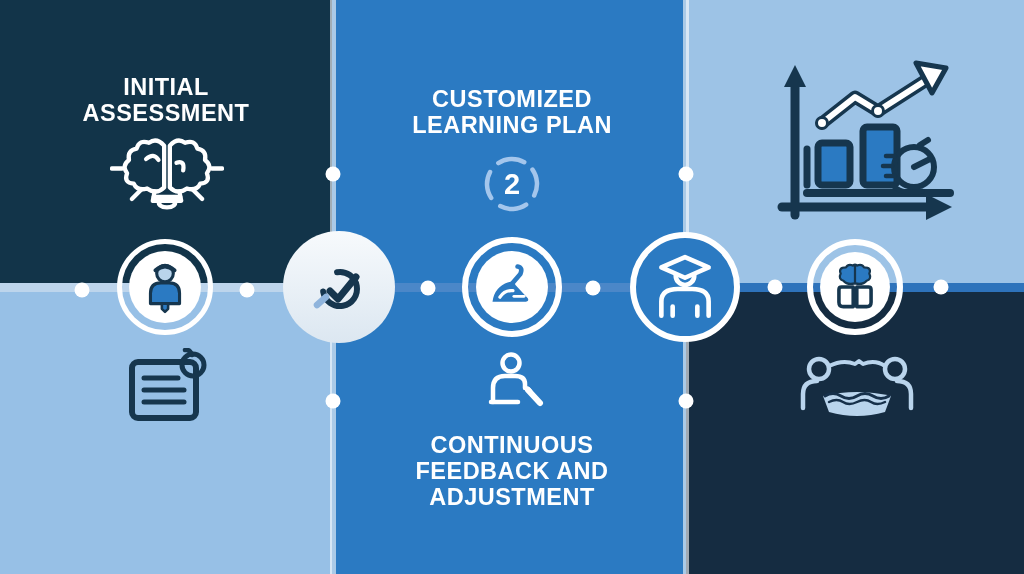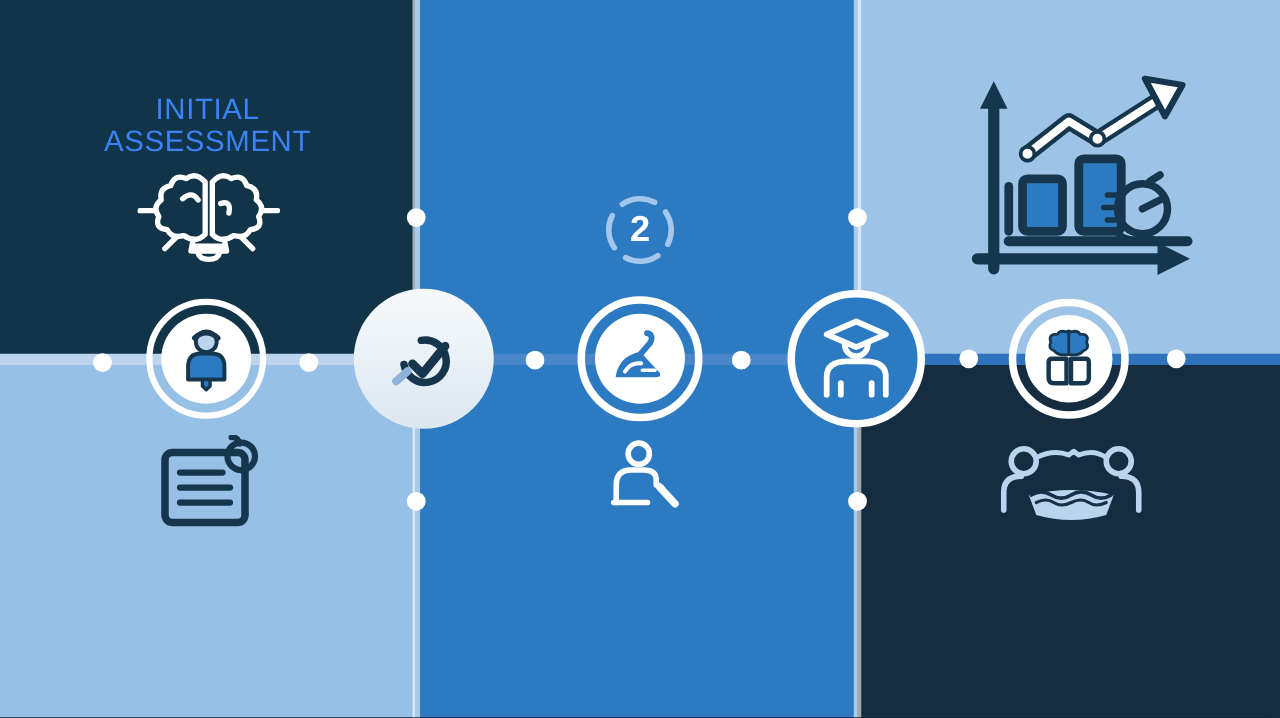--- a/index.html
+++ b/index.html
@@ -14,21 +14,21 @@
 
   .vline{position:absolute;top:0;width:6px;height:574px;background:rgba(255,255,255,0.60);}
   .vl-1{left:330px;} .vl-2{left:683px;}
   .hseg{position:absolute;top:283px;height:9px;}
   .hs-1{left:0;width:332px;background:#bdd5ec;}
   .hs-2{left:332px;width:354px;background:#4b87c8;}
   .hs-3{left:686px;width:338px;background:#2e73bb;}
 
   .dot{position:absolute;width:15px;height:15px;border-radius:50%;background:#ffffff;transform:translate(-50%,-50%);}
 
-  .title{position:absolute;color:#3b82f6;font-weight:normal;font-size:23.5px;line-height:26px;
+  .title{position:absolute;color:#ffffff;font-weight:bold;font-size:23.5px;line-height:26px;
          letter-spacing:0.5px;text-align:center;white-space:pre-line;transform:translateX(-50%);}
   .t-tl{left:166px;top:74px;width:280px;}
   .t-tm{left:512px;top:86px;width:330px;}
   .t-bl{left:168px;top:432px;width:300px;}
   .t-bm{left:512px;top:432px;width:330px;}
   .t-br{left:856px;top:432px;width:300px;}
 
   .icon-abs{position:absolute;}
 
   .step-badge{position:absolute;left:483px;top:155px;width:58px;height:58px;}
@@ -74,20 +74,25 @@
   <div class="dot" style="left:593px;top:288px;"></div>
   <div class="dot" style="left:775px;top:287px;"></div>
   <div class="dot" style="left:941px;top:287px;"></div>
   <div class="dot" style="left:333px;top:174px;"></div>
   <div class="dot" style="left:333px;top:401px;"></div>
   <div class="dot" style="left:686px;top:174px;"></div>
   <div class="dot" style="left:686px;top:401px;"></div>
 
   <div class="title t-tl">INITIAL
 ASSESSMENT</div>
+  <div class="title t-tm">CUSTOMIZED
+LEARNING PLAN</div>
+  <div class="title t-bm">CONTINUOUS
+FEEDBACK AND
+ADJUSTMENT</div>
 
   <div class="step-badge">
     <svg width="58" height="58" viewBox="0 0 58 58">
       <circle cx="29" cy="29" r="25" fill="none" stroke="#a4c6ec" stroke-width="4.5" stroke-linecap="round" stroke-dasharray="27 12.3" transform="rotate(-35 29 29)"></circle>
     </svg>
     <div class="num">2</div>
   </div>
 
   <svg class="icon-abs" style="left:110px;top:130px;" width="114" height="96" viewBox="0 0 120 100" fill="none" stroke="#ffffff" stroke-width="4.5" stroke-linecap="round" stroke-linejoin="round">
     <path d="M57 60 L57 16 Q49 7 41 13 Q31 9 28 19 Q18 21 20 31 Q12 37 18 45 Q14 55 25 56 Q29 64 39 61 Q49 68 57 60 Z"></path>

